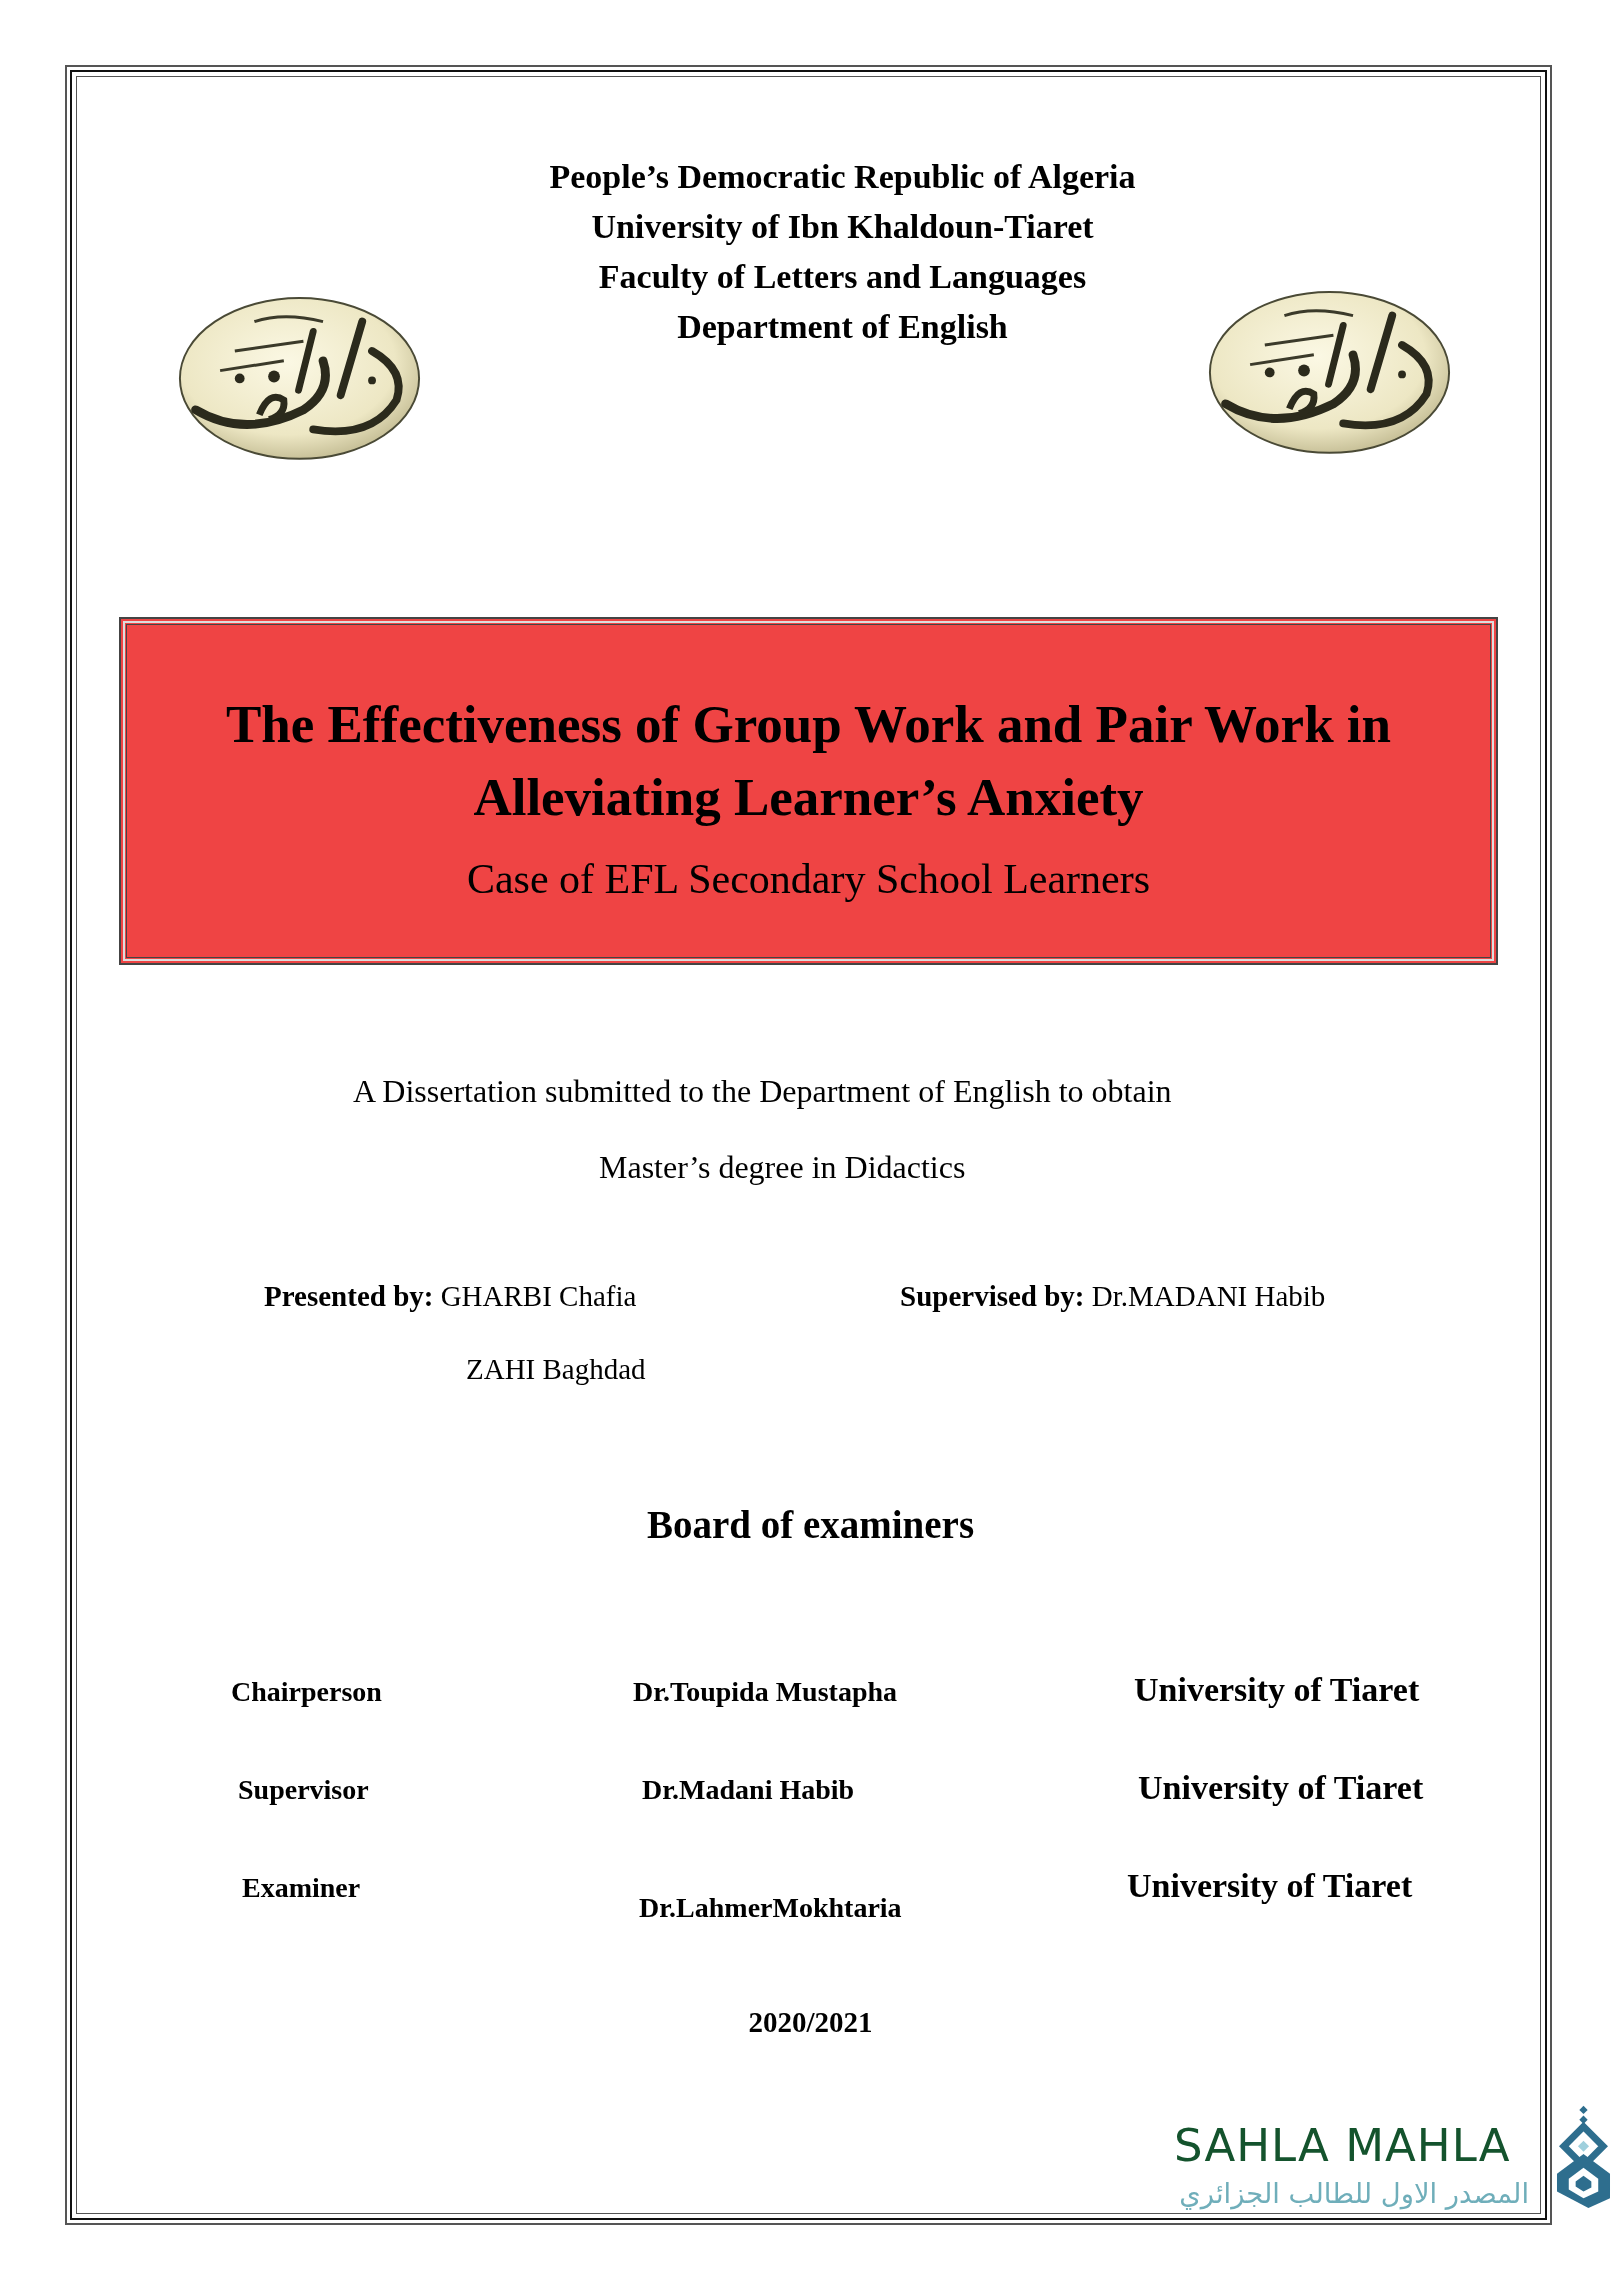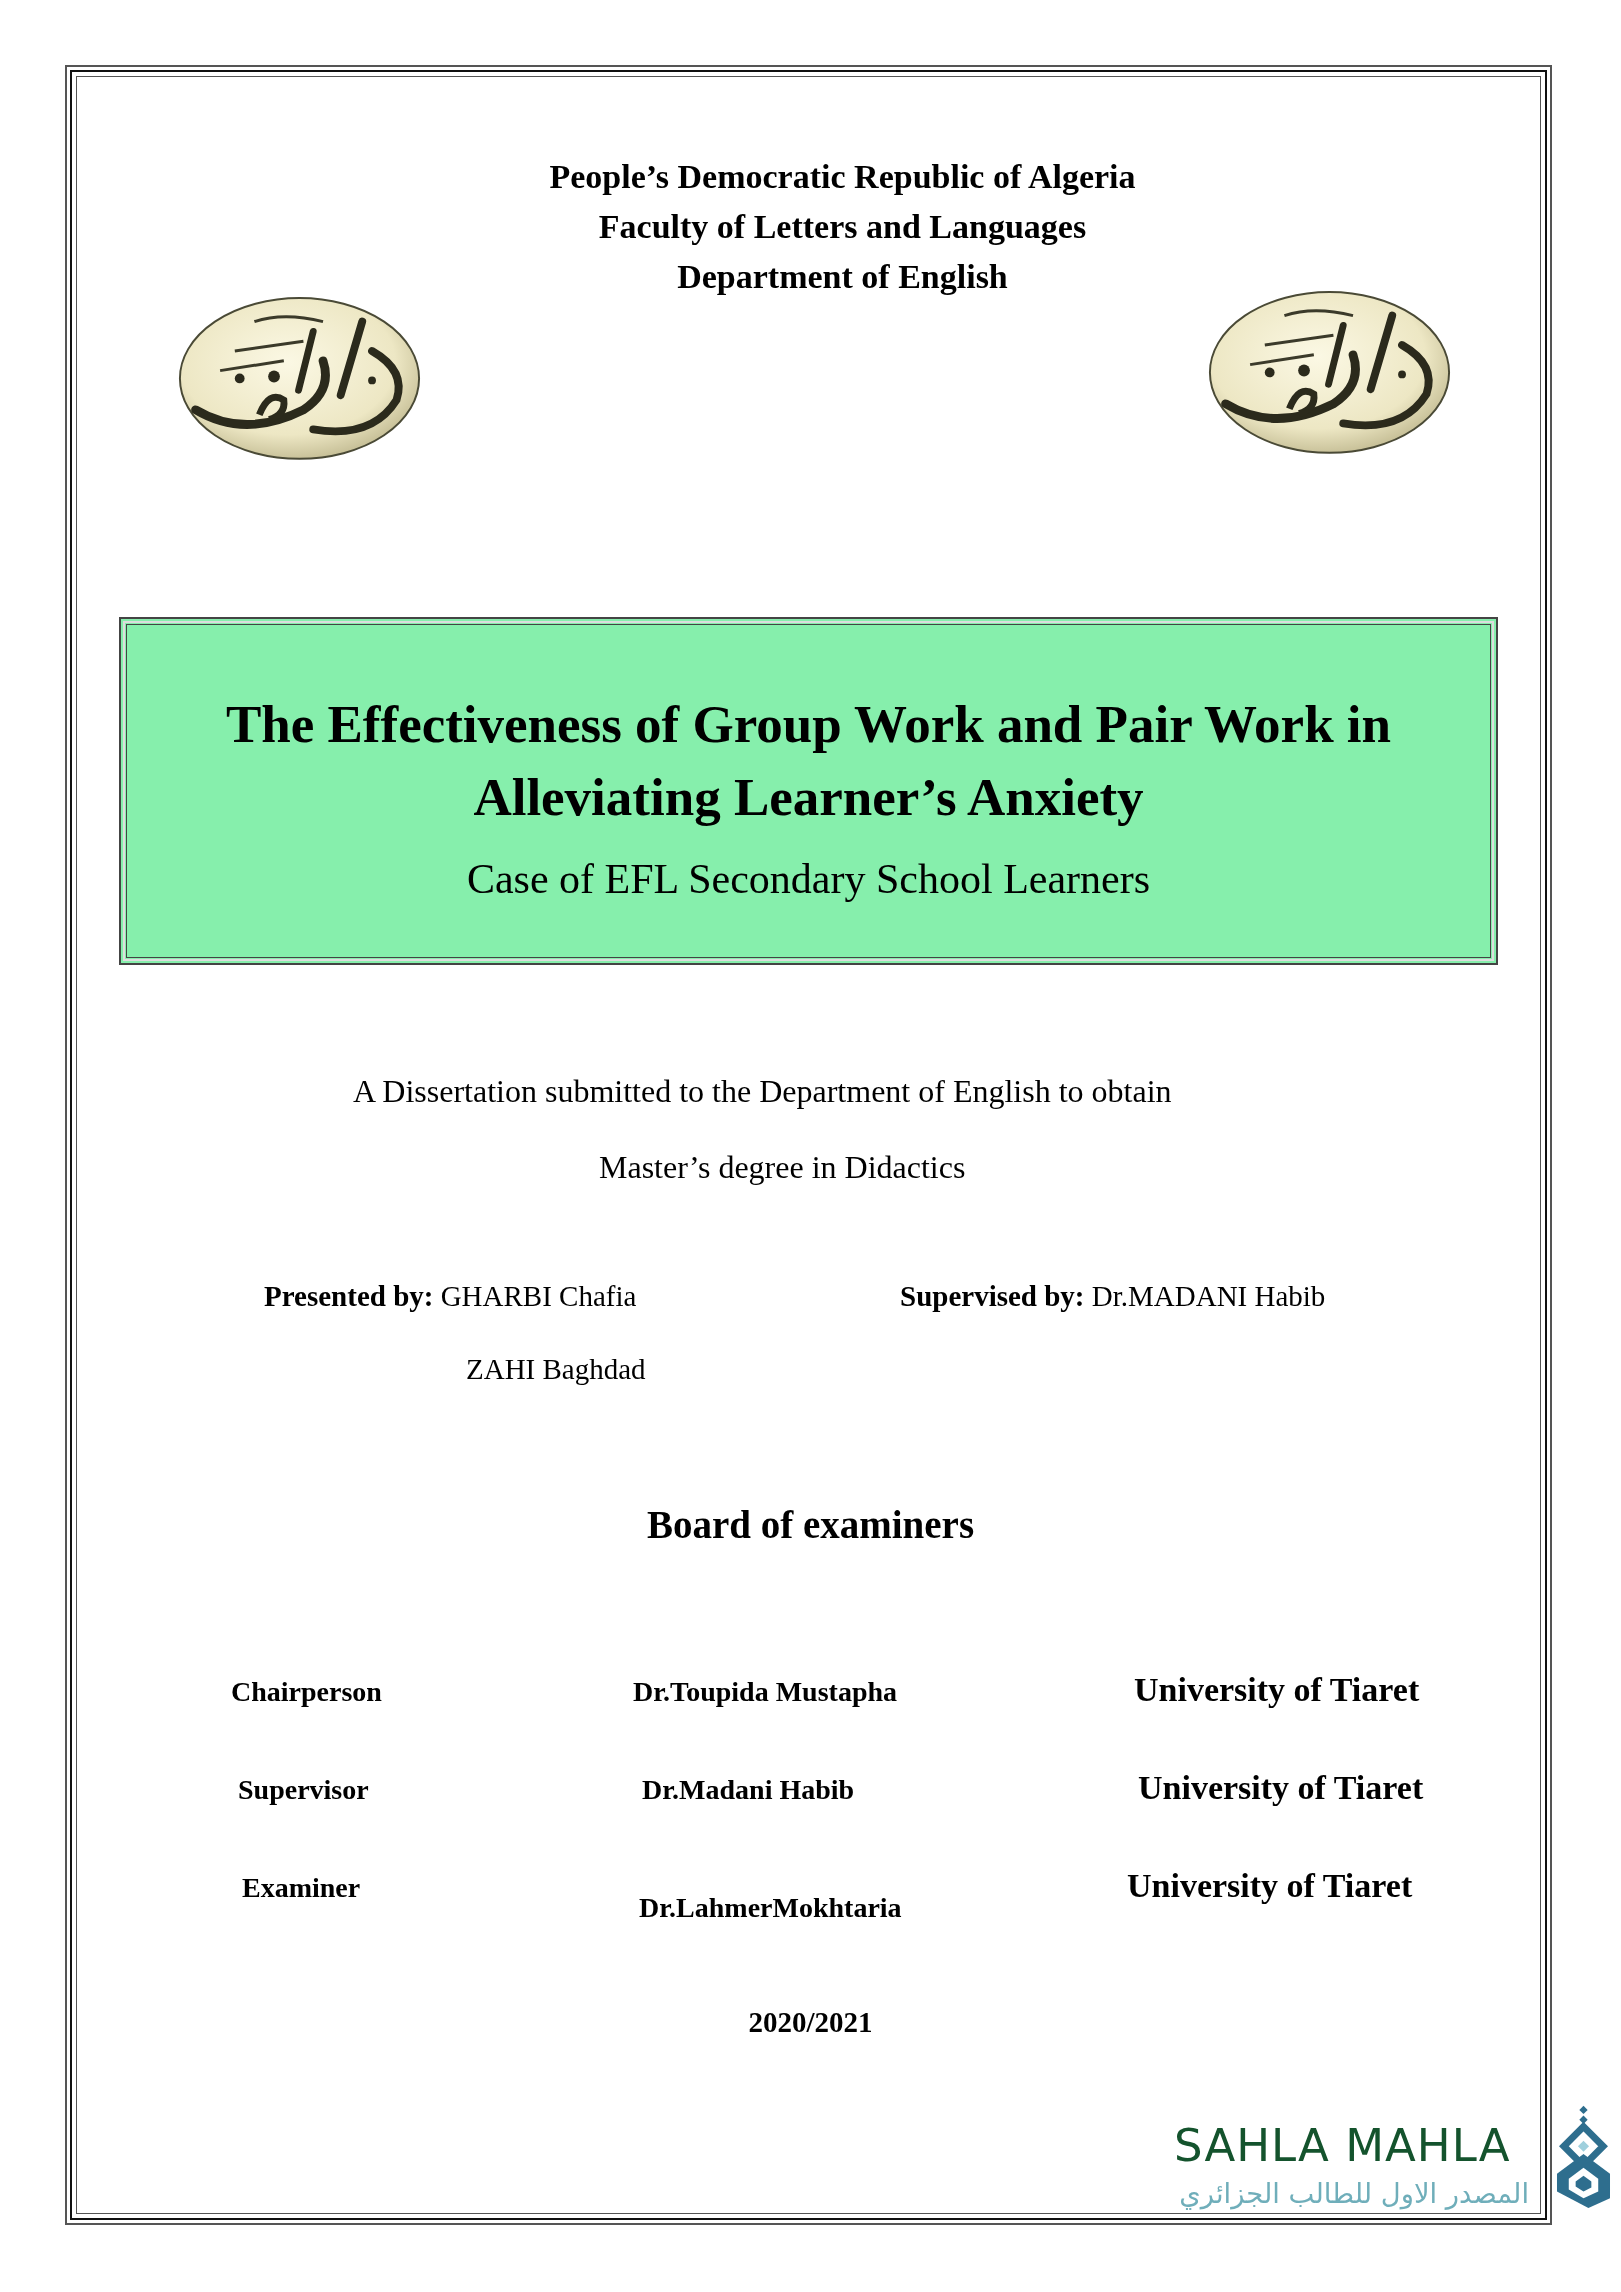--- a/index.html
+++ b/index.html
@@ -11,21 +11,21 @@
       border: 2.9px solid #111; }
     .page-border::after { content: ""; position: absolute; left: 8.8px; top: 8.8px; right: 8.8px; bottom: 8.8px;
       border: 1px solid #555; }
     .abs { position: absolute; }
     .center { left: 0; width: 1621px; text-align: center; }
     .header-line { font-weight: bold; font-size: 34px; line-height: 50px; }
     .header { position: absolute; top: 152px; left: 333px; width: 1019px; text-align: center; }
     .logo { position: absolute; width: 247px; height: 169px; }
     .logo svg { width: 100%; height: 100%; }
     .title-box { position: absolute; left: 119px; top: 617px; width: 1379px; height: 348px;
-      background: #86efac; box-sizing: border-box; border: 2px solid #444; }
+      background: #ef4444; box-sizing: border-box; border: 2px solid #444; }
     .title-box::before { content: ""; position: absolute; left: 2px; top: 2px; right: 2px; bottom: 2px;
       border: 2px solid #ddd; pointer-events: none; }
     .title-box::after { content: ""; position: absolute; left: 4.9px; top: 4.9px; right: 4.9px; bottom: 4.9px;
       border: 1px solid #444; pointer-events: none; }
     .title-main { position: absolute; left: 0; width: 100%; top: 69px; text-align: center;
       font-weight: bold; font-size: 53px; line-height: 73px; }
     .title-sub { position: absolute; left: 0; width: 100%; top: 233px; text-align: center;
       font-weight: normal; font-size: 42px; line-height: 55px; }
     .diss { font-size: 32px; margin-top: 27px; }
     .presented { font-size: 29px; }
@@ -88,20 +88,21 @@
     <path d="M80 30 Q110 20 150 30" fill="none" stroke="#3b3a2a" stroke-width="3"></path>
     <circle cx="65" cy="88" r="5" fill="#2b2a1c"></circle>
     <circle cx="100" cy="86" r="6" fill="#2b2a1c"></circle>
     <circle cx="200" cy="90" r="4" fill="#2b2a1c"></circle>
     <path d="M85 125 Q95 100 110 110 Q112 125 95 130" fill="none" stroke="#2b2a1c" stroke-width="7"></path>
   </svg>
 </div>
 
 <div class="header">
   <div class="header-line">People’s Democratic Republic of Algeria</div>
+  <div class="header-line">University of Ibn Khaldoun-Tiaret</div>
   <div class="header-line">Faculty of Letters and Languages</div>
   <div class="header-line">Department of English</div>
 </div>
 
 <div class="title-box">
   <div class="title-main">
     <div>The Effectiveness of Group Work and Pair Work in</div>
     <div>Alleviating Learner’s Anxiety</div>
   </div>
   <div class="title-sub">Case of EFL Secondary School Learners</div>

